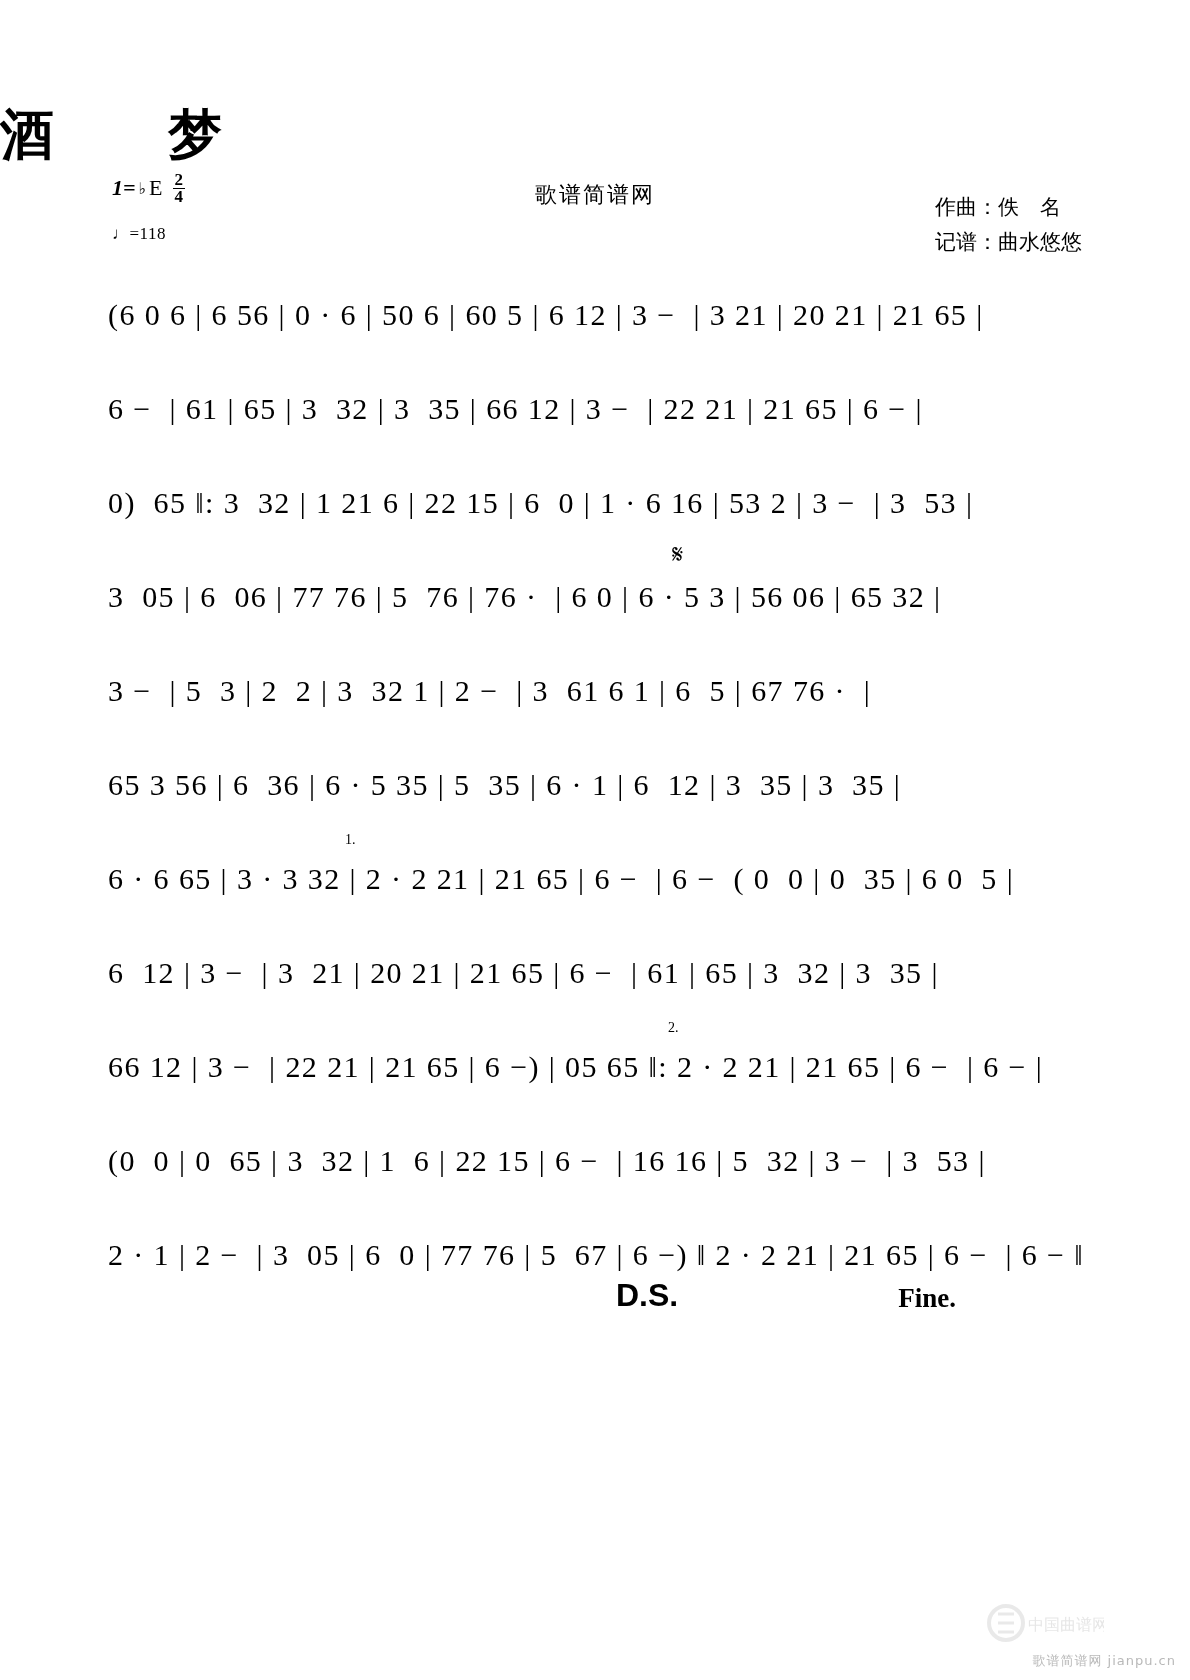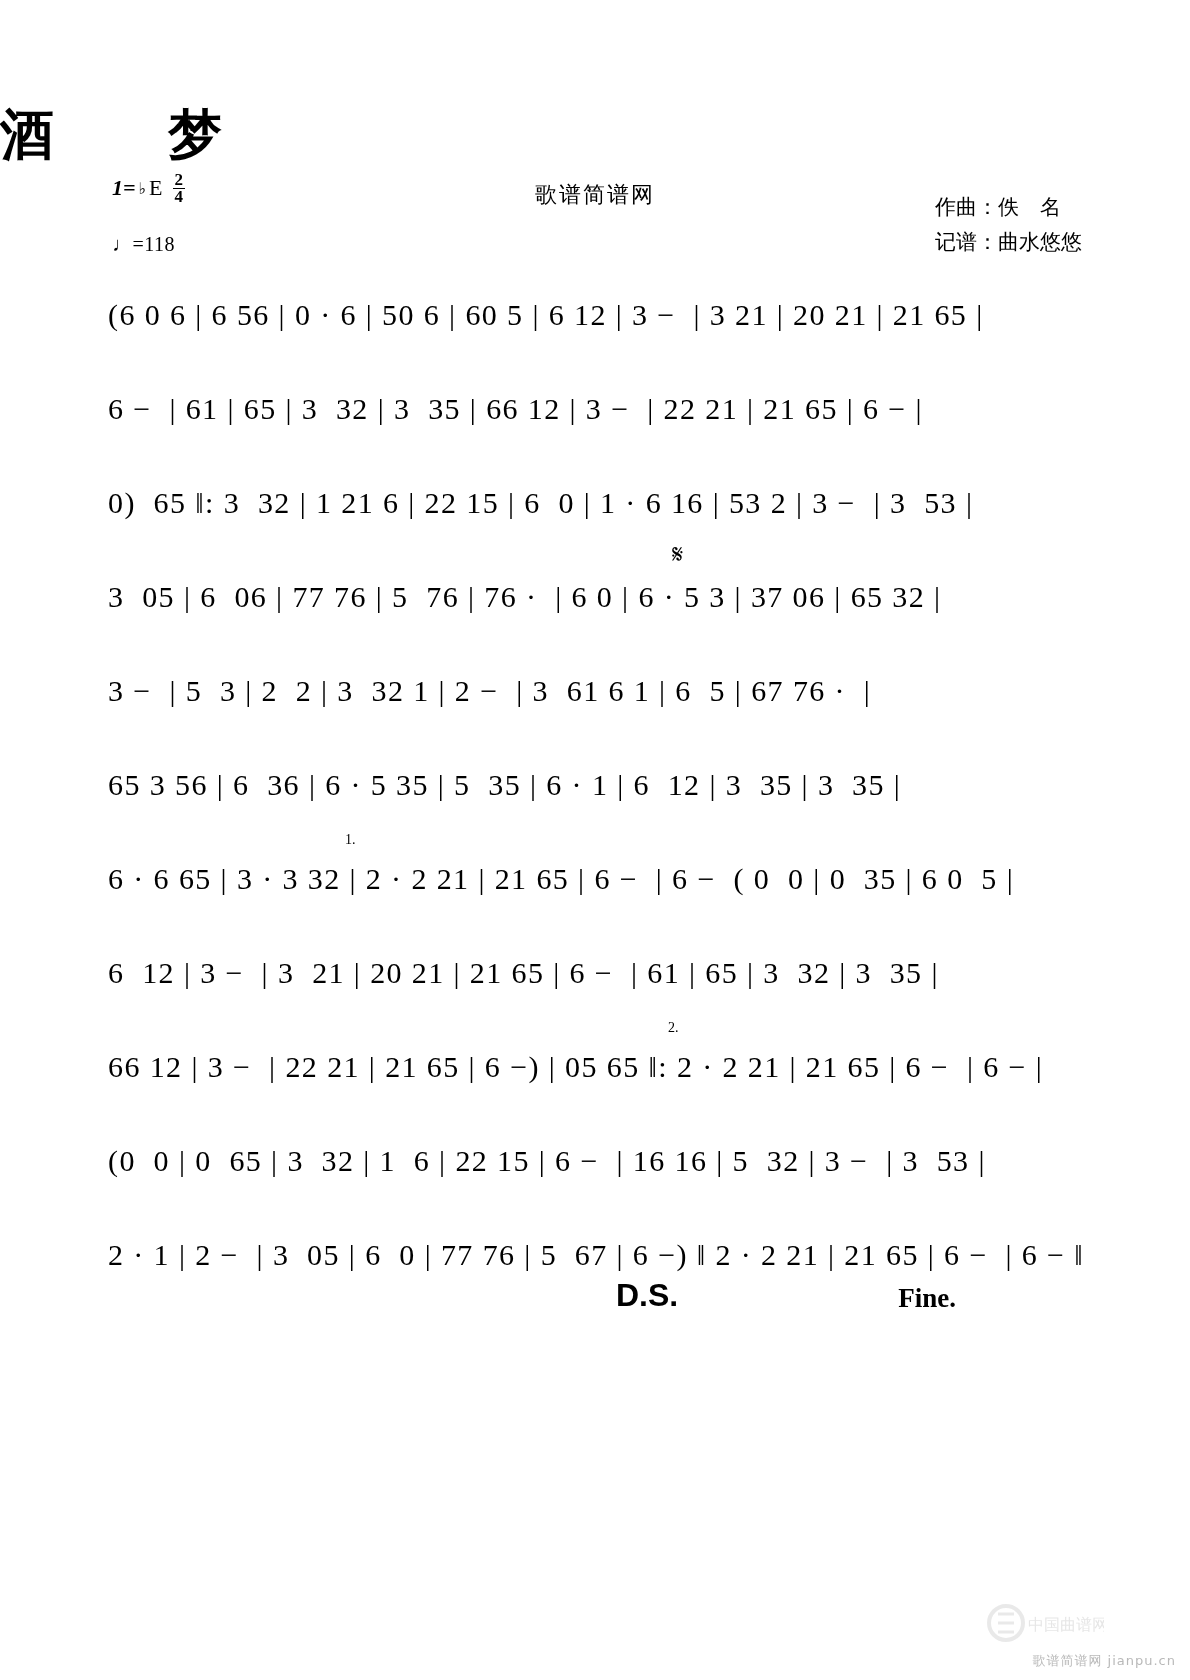--- a/index.html
+++ b/index.html
@@ -60,22 +60,22 @@
     flex-direction: column;
     align-items: center;
     line-height: 0.92;
     font-weight: bold;
     font-size: 17px;
     margin-left: 7px;
     font-family: "Liberation Serif", serif;
   }
   .timesig .top { border-bottom: 1.6px solid #000; padding: 0 2px;}
   .tempo {
-    margin-top: 29px;
-    font-size: 20px;
+    margin-top: 20px;
+    font-size: 17px;
     letter-spacing: 0.5px;
   }
   .meta-right {
     position: absolute;
     right: 108px;
     top: 190px;
     font-family: "DejaVu Sans", sans-serif;
     font-size: 21px;
     line-height: 1.65;
     text-align: left;
@@ -171,21 +171,21 @@
     <div class="line">
         <span class="txt">(6 0 6 | 6 56 | 0 · 6 | 50 6 | 60 5 | 6 12 | 3 −  | 3 21 | 20 21 | 21 65 |</span>
       </div>
     <div class="line">
         <span class="txt">6 −  | 61 | 65 | 3  32 | 3  35 | 66 12 | 3 −  | 22 21 | 21 65 | 6 − |</span>
       </div>
     <div class="line">
         <span class="txt">0)  65 ‖: 3  32 | 1 21 6 | 22 15 | 6  0 | 1 · 6 16 | 53 2 | 3 −  | 3  53 |</span>
       </div>
     <div class="line">
-      <span class="txt">3  05 | 6  06 | 77 76 | 5  76 | 76 ·  | 6 0 | 6 · 5 3 | 37 06 | 65 32 |</span>
+      <span class="txt">3  05 | 6  06 | 77 76 | 5  76 | 76 ·  | 6 0 | 6 · 5 3 | 56 06 | 65 32 |</span>
       <span style="position:absolute; left:672px; top:-4px; font-size:26px;">𝄋</span>
     </div>
     <div class="line">
         <span class="txt">3 −  | 5  3 | 2  2 | 3  32 1 | 2 −  | 3  61 6 1 | 6  5 | 67 76 ·  |</span>
       </div>
     <div class="line">
         <span class="txt">65 3 56 | 6  36 | 6 · 5 35 | 5  35 | 6 · 1 | 6  12 | 3  35 | 3  35 |</span>
       </div>
     <div class="line">
       <span class="txt">6 · 6 65 | 3 · 3 32 | 2 · 2 21 | 21 65 | 6 −  | 6 −  ( 0  0 | 0  35 | 6 0  5 |</span>

